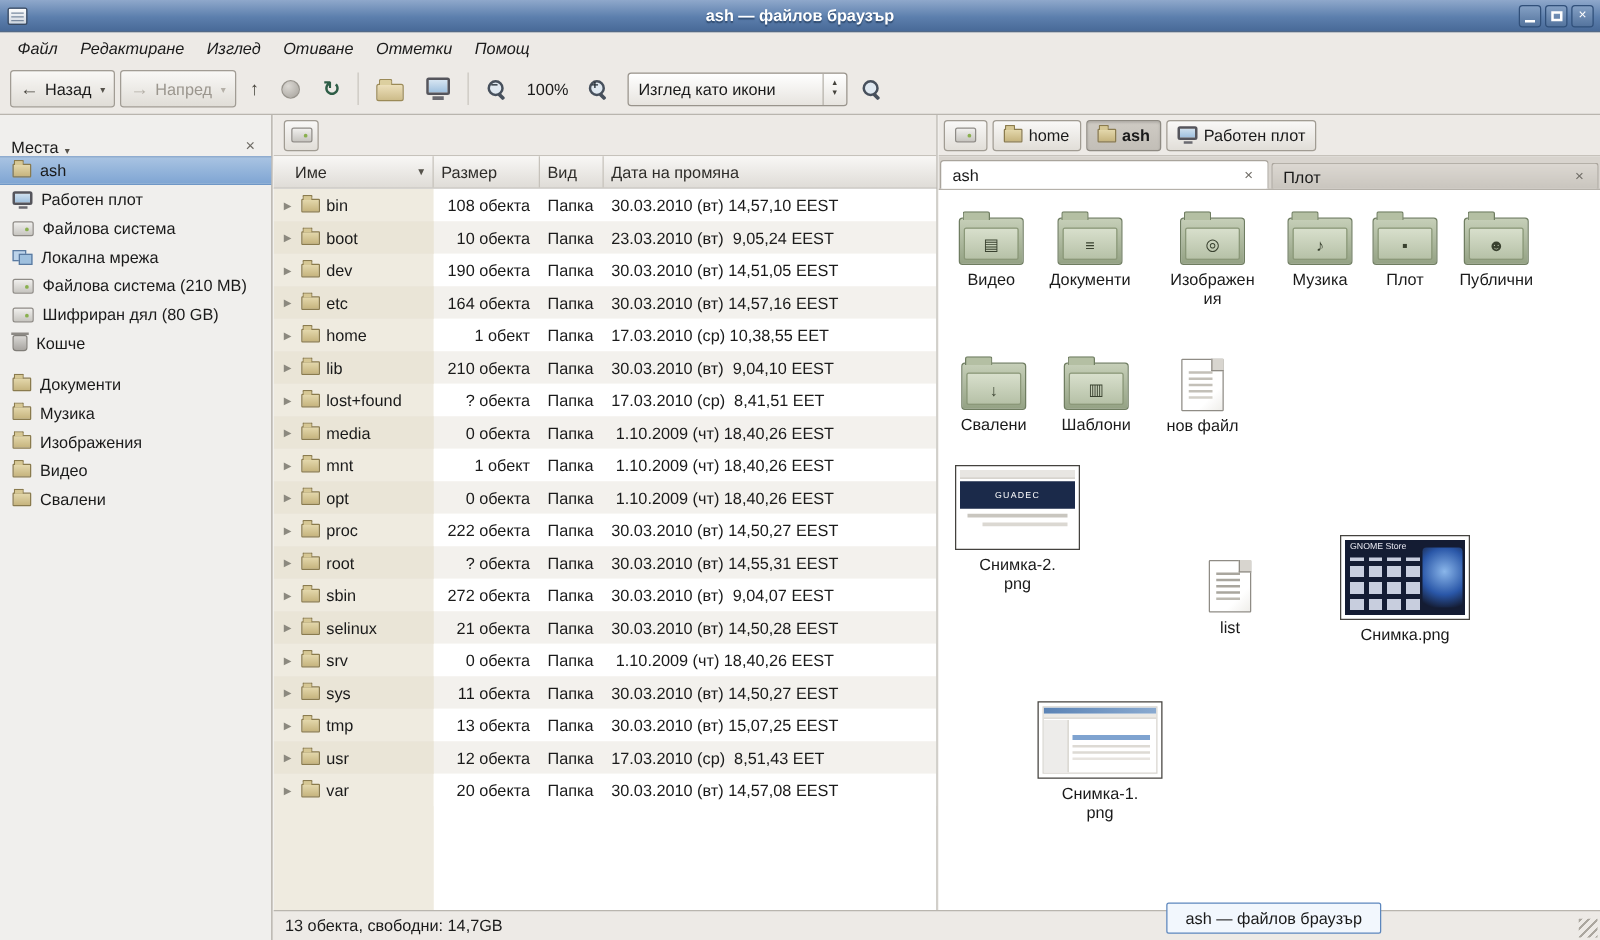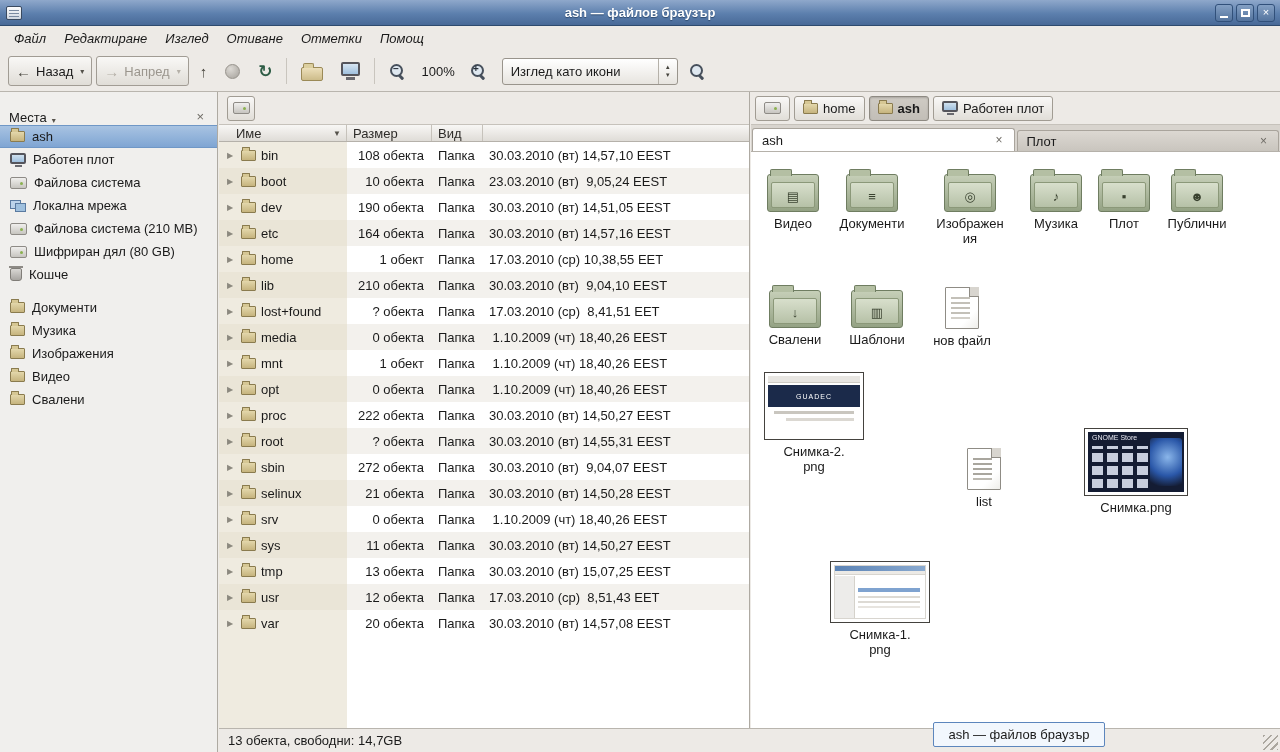--- a/index.html
+++ b/index.html
@@ -69,21 +69,21 @@
   .si-network { width:16px; height:12px; position:relative; display:inline-block; }
   .si-network::before { content:""; position:absolute; left:0; top:0; width:9px; height:7px; background:#bcd3ea; border:1px solid #5a7aa0; }
   .si-network::after { content:""; position:absolute; right:0; bottom:0; width:9px; height:7px; background:#9fc0de; border:1px solid #5a7aa0; }
   .si-trash { width:12px; height:13px; background:linear-gradient(#d9d7d4,#a8a5a1); border:1px solid #807d78; border-radius:2px 2px 3px 3px; position:relative; display:inline-block; }
   .si-trash::before { content:""; position:absolute; left:-2px; top:-3px; width:14px; height:2px; background:#8d8a85; }
 
   
   .listpane { position:absolute; left:219px; top:92px; width:531px; bottom:24px; background:#fff; border-right:1px solid #aeaaa2; display:flex; flex-direction:column; }
   .lp-pathbar { height:33px; background:#EDEAE6; border-bottom:1px solid #c6c2bb; display:flex; align-items:center; padding-left:8px; flex:0 0 auto; }
   .crumb-mini { width:28px; height:25px; border:1px solid #a19c93; border-radius:3px; background:linear-gradient(#f9f8f7,#e1ded8); display:flex; align-items:center; justify-content:center; }
-  .lp-headers { height:17px; display:flex; background:linear-gradient(#f8f7f5,#dfdcd7); border-bottom:1px solid #b5b1aa; flex:0 0 auto; }
+  .lp-headers { height:26px; display:flex; background:linear-gradient(#f8f7f5,#dfdcd7); border-bottom:1px solid #b5b1aa; flex:0 0 auto;justify-content:center; }
   .h { border-right:1px solid #c6c2bb; display:flex; align-items:center; padding:0 6px; color:#2e2c29; position:relative; }
   .h-name { width:128px; padding-left:17px; }
   .h-sort { position:absolute; right:5px; font-size:8px; color:#55524b; }
   .h-size { width:85px; }
   .h-type { width:51px; }
   .h-date { flex:1; border-right:none; }
   .lp-body { flex:1; position:relative; background:#fff; overflow:hidden; }
   .lp-body::before { content:""; position:absolute; left:0; top:0; bottom:0; width:128px; background:#EFEBE0; }
   .lrow { display:flex; height:26px; position:relative; }
   .c-name { width:128px; display:flex; align-items:center; gap:5px; padding-left:8px; position:relative; z-index:1; }
@@ -293,20 +293,23 @@
     <div class="h h-name">
       <span>Име</span>
       <span class="h-sort">▼</span>
     </div>
     <div class="h h-size">
         <span>Размер</span>
       </div>
     <div class="h h-type">
         <span>Вид</span>
       </div>
+    <div class="h h-date">
+        <span>Дата на промяна</span>
+      </div>
   </div>
   <div class="lp-body" id="list-body">
       <div class="lrow">
         <div class="c-name">
           <span class="exp">▶</span>
           <span class="mfolder"></span>
           <span>bin</span>
         </div>
         <div class="rest">
           <div class="c-size">108 обекта</div>
@@ -630,21 +633,21 @@
         </div>
         <div class="ivlabel">Снимка-2.
 png</div>
       </div>
       <div class="ivitem" style="left: 191px; top: 291px; width: 84px;">
         <div class="pagefile tx">
           <span class="pg-lines"></span>
         </div>
         <div class="ivlabel">list</div>
       </div>
-      <div class="ivitem" style="left: 333px; top: 276px; width: 104px;">
+      <div class="ivitem" style="left: 321px; top: 276px; width: 104px;">
         <div class="thumb">
           <div class="t-store">
             <span class="ts-txt">GNOME Store</span>
             <div class="ts-shirts"></div>
             <div class="ts-swirl"></div>
           </div>
         </div>
         <div class="ivlabel">Снимка.png</div>
       </div>
       <div class="ivitem" style="left: 77px; top: 409px; width: 104px;">

